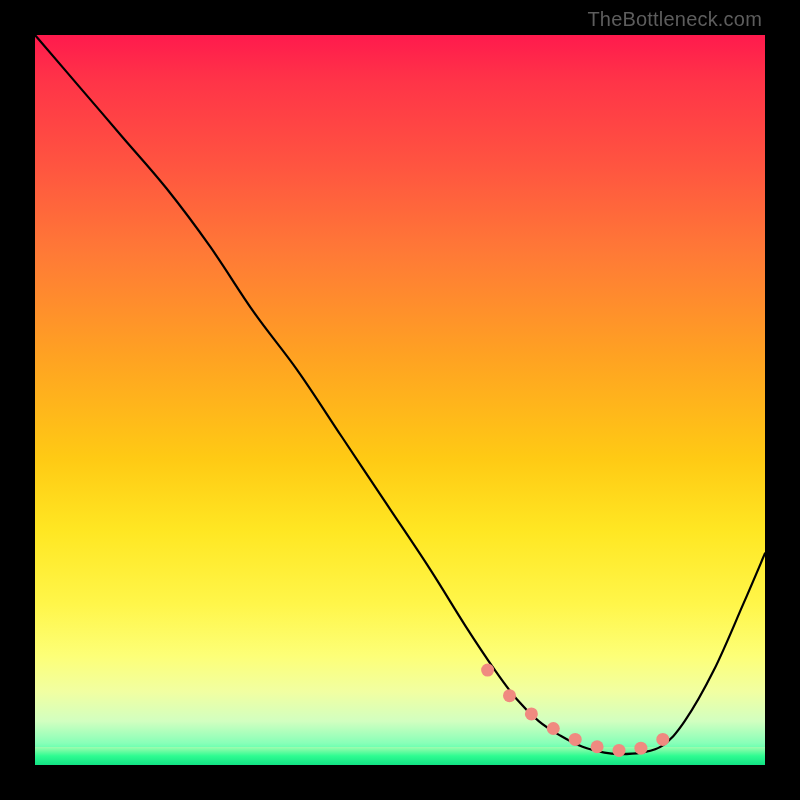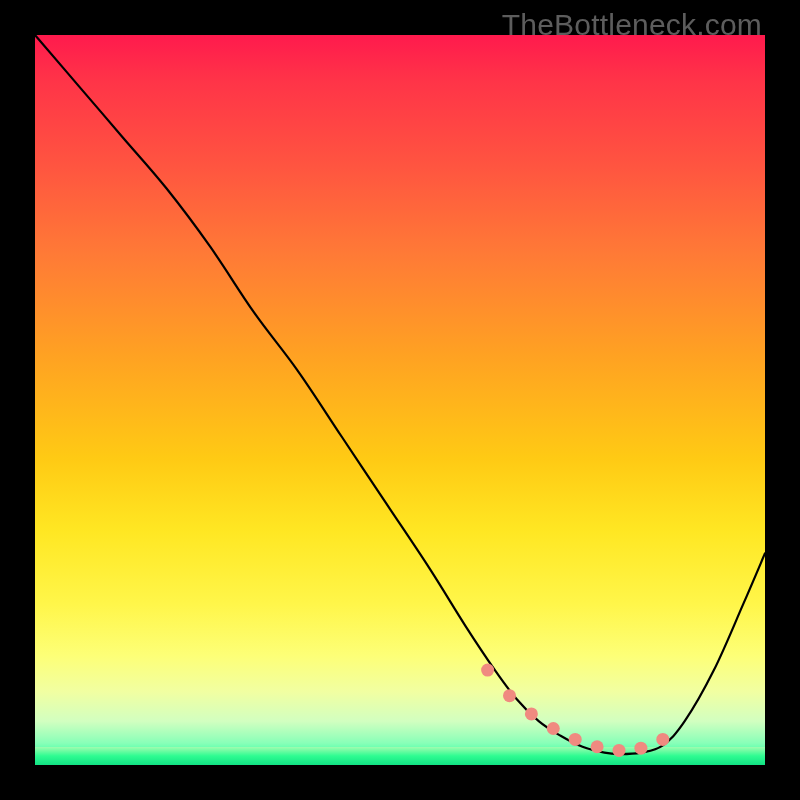--- a/index.html
+++ b/index.html
@@ -62,21 +62,21 @@
       #9efcb0 0%,
       #2efc91 50%,
       #12e284 100%
     );
   }
   .attribution {
     position: absolute;
     right: 38px;
     top: 8px;
     color: #5d5d5d;
-    font-size: 30px;
+    font-size: 20px;
     font-weight: 500;
     letter-spacing: 0.2px;
     user-select: none;
   }
   svg.curve {
     position: absolute;
     left: 0;
     top: 0;
     width: 730px;
     height: 730px;

